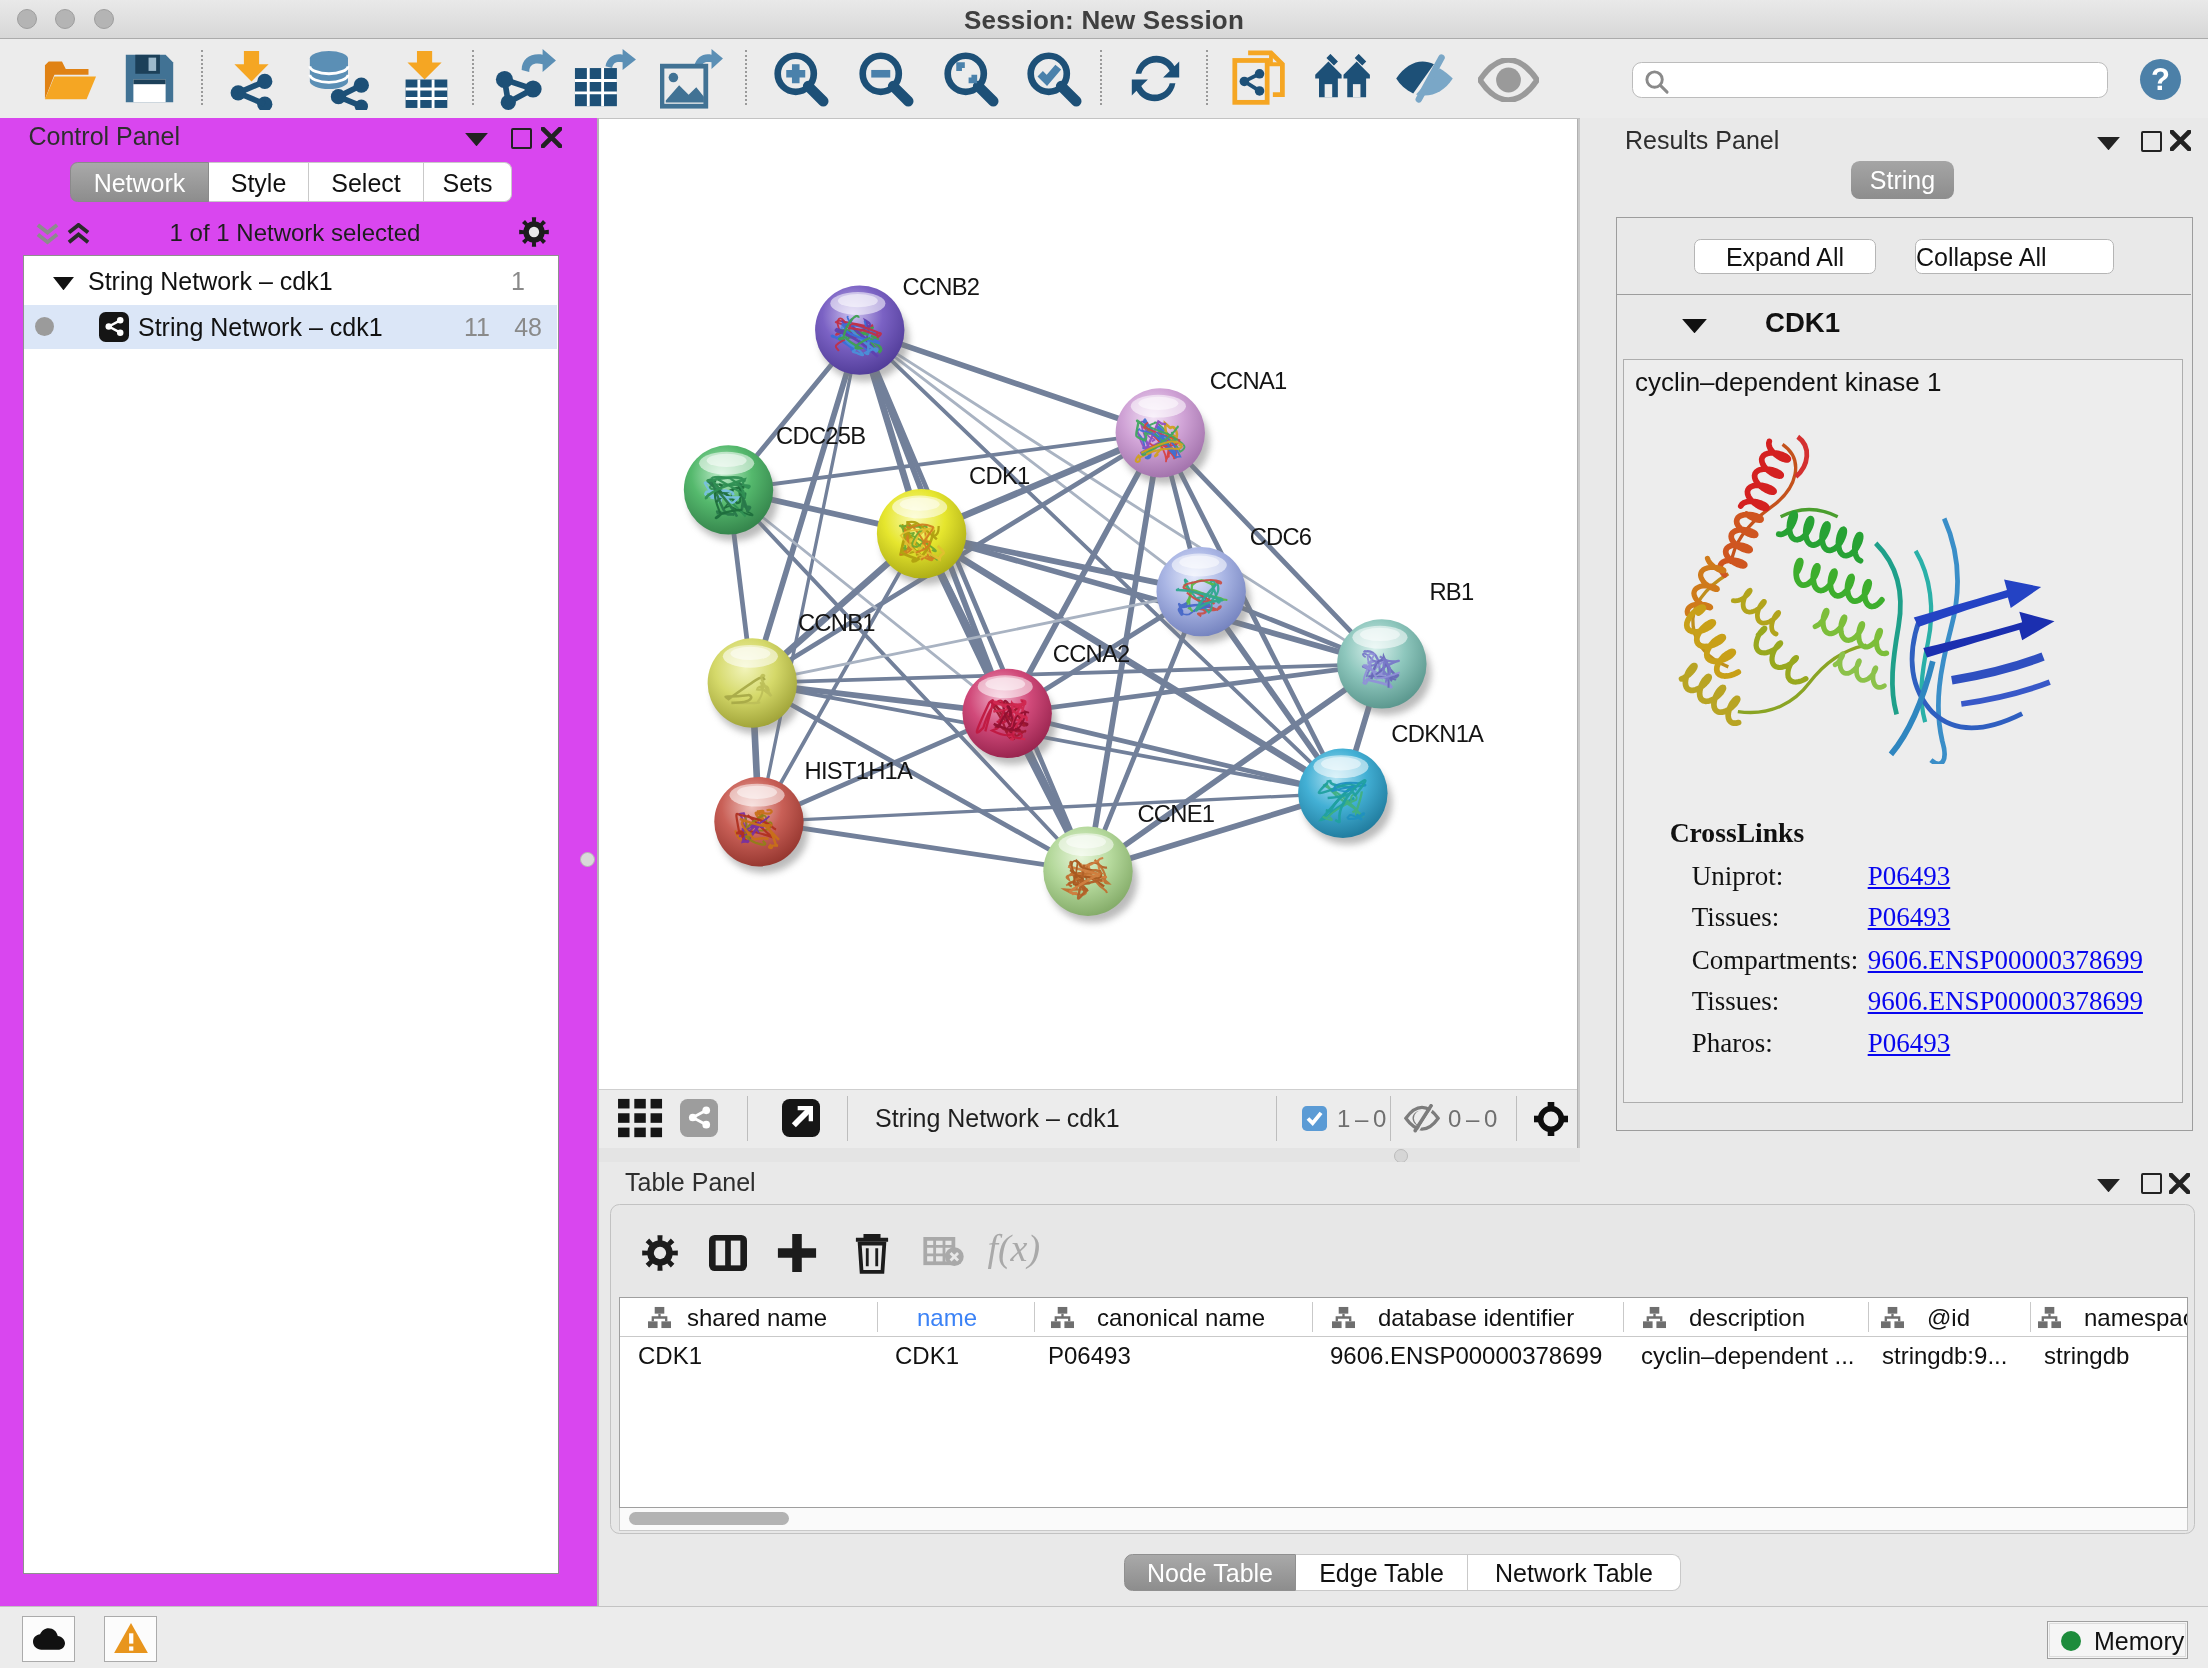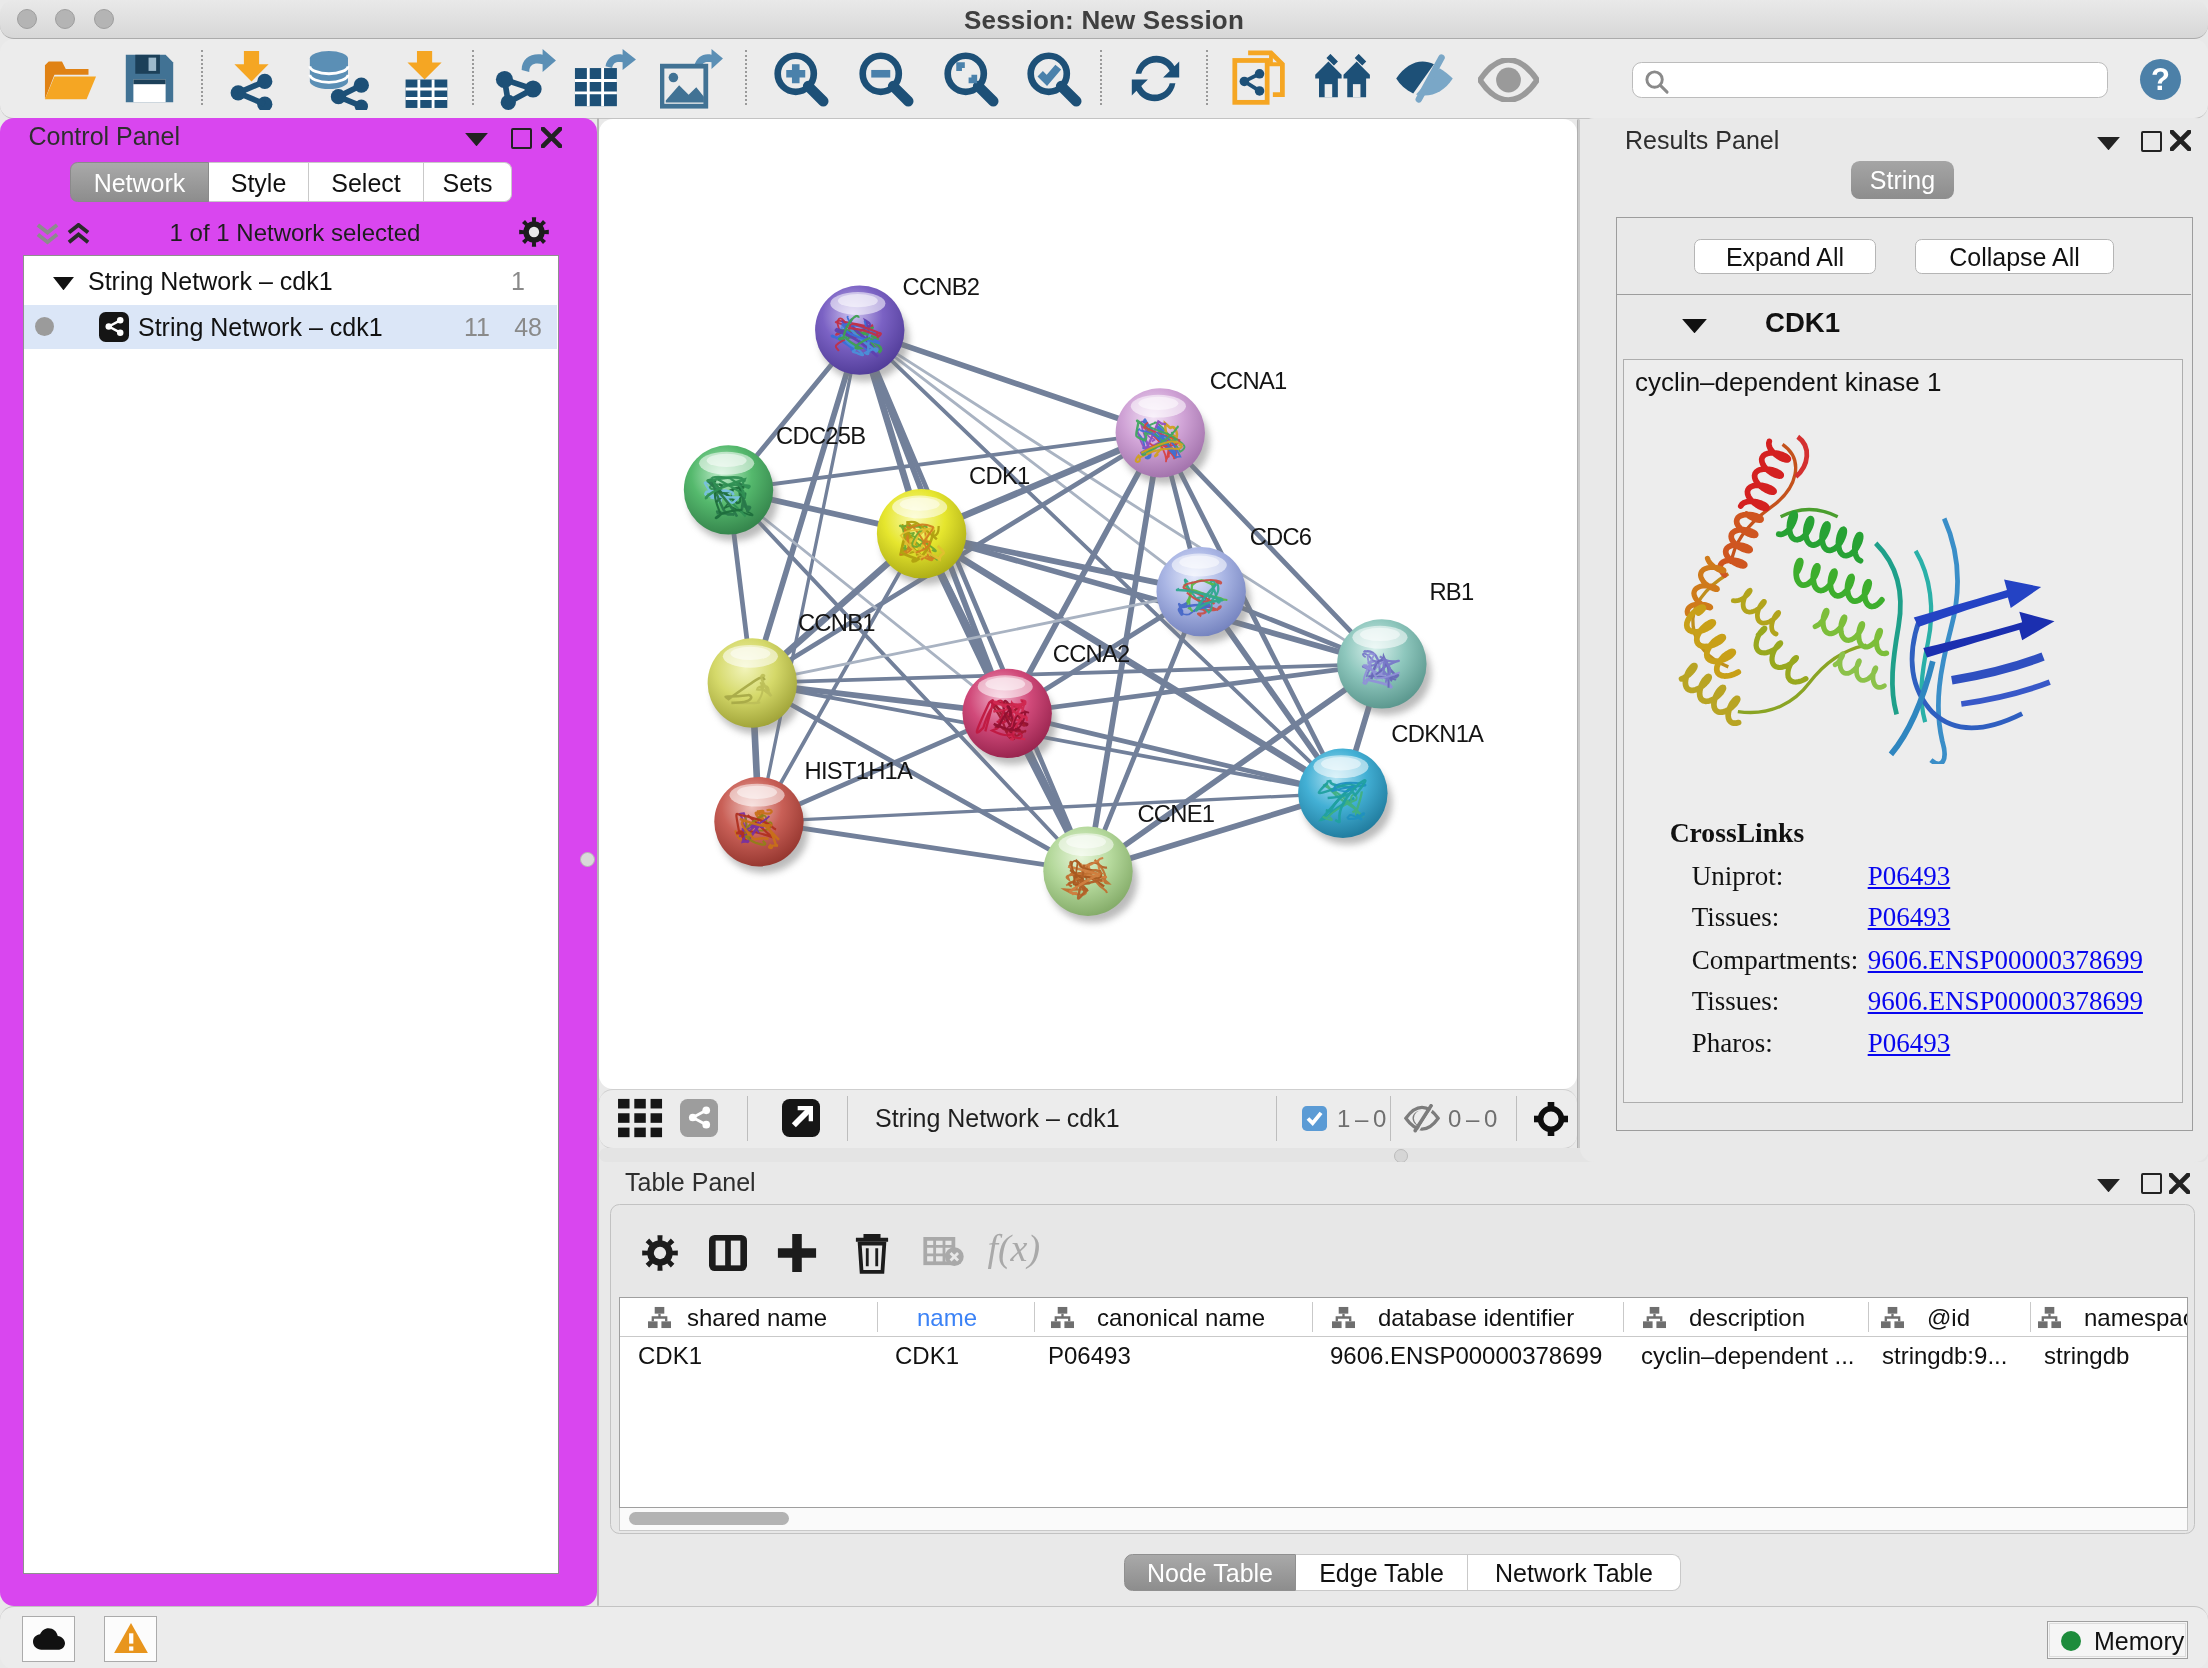--- a/index.html
+++ b/index.html
@@ -1,18 +1,18 @@
 <!DOCTYPE html>
 <html style="font-size:15px"><head>
 <meta charset="utf-8">
 <style>
 html,body{margin:0;padding:0;}
 body{width:2208px;height:1668px;overflow:hidden;background:#e9e9e9;
  font-family:"Liberation Sans",sans-serif;-webkit-font-smoothing:antialiased;}
-.abs{position:absolute;border-radius:14px;}
+.abs{position:absolute;}
 #win{position:relative;width:2208px;height:1668px;background:#e9e9e9;}
 
 #titlebar{left:0;top:0;width:2208px;height:38px;
  background:linear-gradient(#e9e9e9,#d7d7d7);border-bottom:1px solid #ababab;}
 .tl{position:absolute;top:8.6px;width:20px;height:20px;border-radius:50%;
  background:#b4b4b4;border:1px solid #9e9e9e;box-sizing:border-box;}
 #title{position:absolute;top:4.8px;left:0;width:2208px;text-align:center;
  font-size:26px;color:#3f3f3f;font-weight:bold;letter-spacing:0.2px;}
 
 #toolbar{left:0;top:39px;width:2208px;height:79px;background:#ececec;
@@ -589,21 +589,21 @@
         <path d="M0 0 L24 0 L12 14 Z" fill="#222"></path>
       </svg>
     <div style="position:absolute;left:561px;top:13.3px;width:17px;height:17px;border:2.9px solid #222;border-radius:1.9px;"></div>
     <svg style="position:absolute;left:590px;top:12.4px;" width="21" height="21" viewBox="0 0 22 22">
         <path d="M2 2 L20 20 M20 2 L2 20" stroke="#222" stroke-width="5" stroke-linecap="round"></path>
       </svg>
     <div style="position:absolute;left:271px;top:43px;width:103px;height:38px;background:linear-gradient(#a5a5a5,#8d8d8d);border-radius:8.6px;color:#fff;font-size:25px;text-align:center;line-height:38px;">String</div>
     <div style="position:absolute;left:36px;top:99px;width:577px;height:914px;border:1.9px solid #9d9d9d;background:#e9e9e9;box-sizing:border-box;padding-left:40px;">
       <div style="position:absolute;left:0;top:0;width:574px;height:76px;border-bottom:1.9px solid #9d9d9d;">
         <div style="position:absolute;left:77px;top:21px;width:182px;height:35px;background:#fff;border:1px solid #b5b5b5;border-radius:6.7px;font-size:25px;color:#111;text-align:center;line-height:35px;box-sizing:border-box;">Expand All</div>
-        <div style="position:absolute;left:298px;top:21px;width:199px;height:35px;background:#fff;border:1px solid #b5b5b5;border-radius:6.7px;font-size:25px;color:#111;text-align:center;line-height:35px;box-sizing:border-box;">Collapse All</div>
+        <div style="position:absolute;left:298px;top:21px;width:199px;height:35px;background:#fff;border:1px solid #b5b5b5;border-radius:6.7px;font-size:25px;color:#111;text-align:left;line-height:35px;box-sizing:border-box;">Collapse All</div>
       </div>
       <div style="position:absolute;left:0;top:78px;width:574px;height:61px;">
         <svg style="position:absolute;left:65px;top:23px;" width="25" height="14.3" viewBox="0 0 26 15">
             <path d="M0 0 L26 0 L13 15 Z" fill="#111"></path>
           </svg>
         <div style="position:absolute;left:148px;top:11.4px;font-size:27.6px;font-weight:bold;color:#111;">CDK1</div>
       </div>
       <div style="position:absolute;left:5.7px;top:141px;width:560px;height:744px;background:#ededed;border:1px solid #adadad;box-sizing:border-box;">
         <div style="position:absolute;left:11.4px;top:6.7px;font-size:26px;color:#111;">cyclin–dependent kinase 1</div>
         <svg style="position:absolute;left:14.3px;top:71px;" width="542" height="333" viewBox="0 0 570 350">

